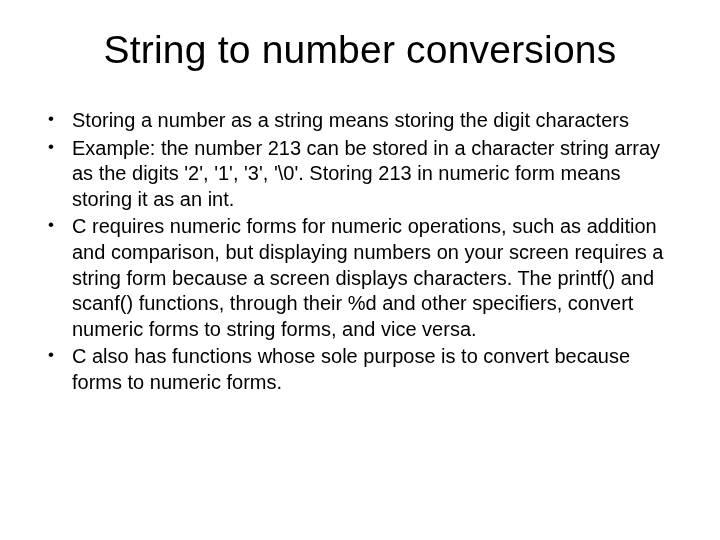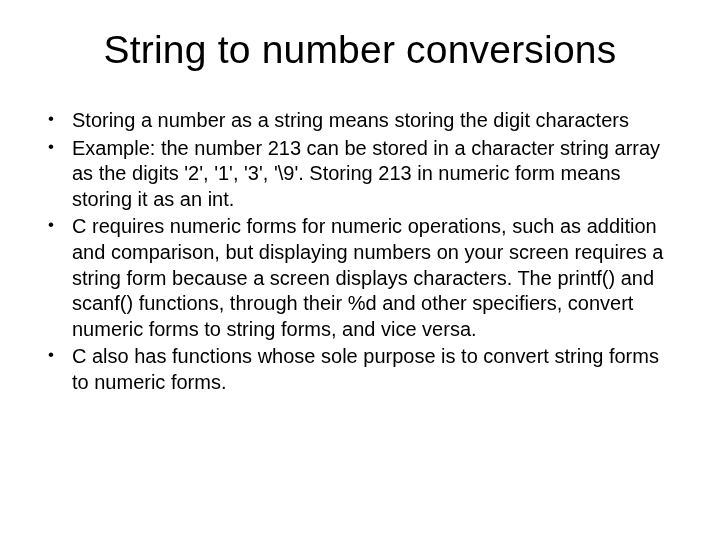--- a/index.html
+++ b/index.html
@@ -45,17 +45,17 @@
     font-size: 17px;
   }
 </style>
 </head>
 <body>
 
 <div class="slide">
   <h1 class="title">String to number conversions</h1>
   <ul class="bullets">
     <li>Storing a number as a string means storing the digit characters</li>
-    <li>Example: the number 213 can be stored in a character string array as the digits '2', '1', '3', '\9'. Storing 213 in numeric form means storing it as an int.</li>
+    <li>Example: the number 213 can be stored in a character string array as the digits '2', '1', '3', '\0'. Storing 213 in numeric form means storing it as an int.</li>
     <li>C requires numeric forms for numeric operations, such as addition and comparison, but displaying numbers on your screen requires a string form because a screen displays characters. The printf() and scanf() functions, through their %d and other specifiers, convert numeric forms to string forms, and vice versa.</li>
-    <li>C also has functions whose sole purpose is to convert string forms to numeric forms.</li>
+    <li>C also has functions whose sole purpose is to convert because forms to numeric forms.</li>
   </ul>
 </div>
 
 </body></html>

